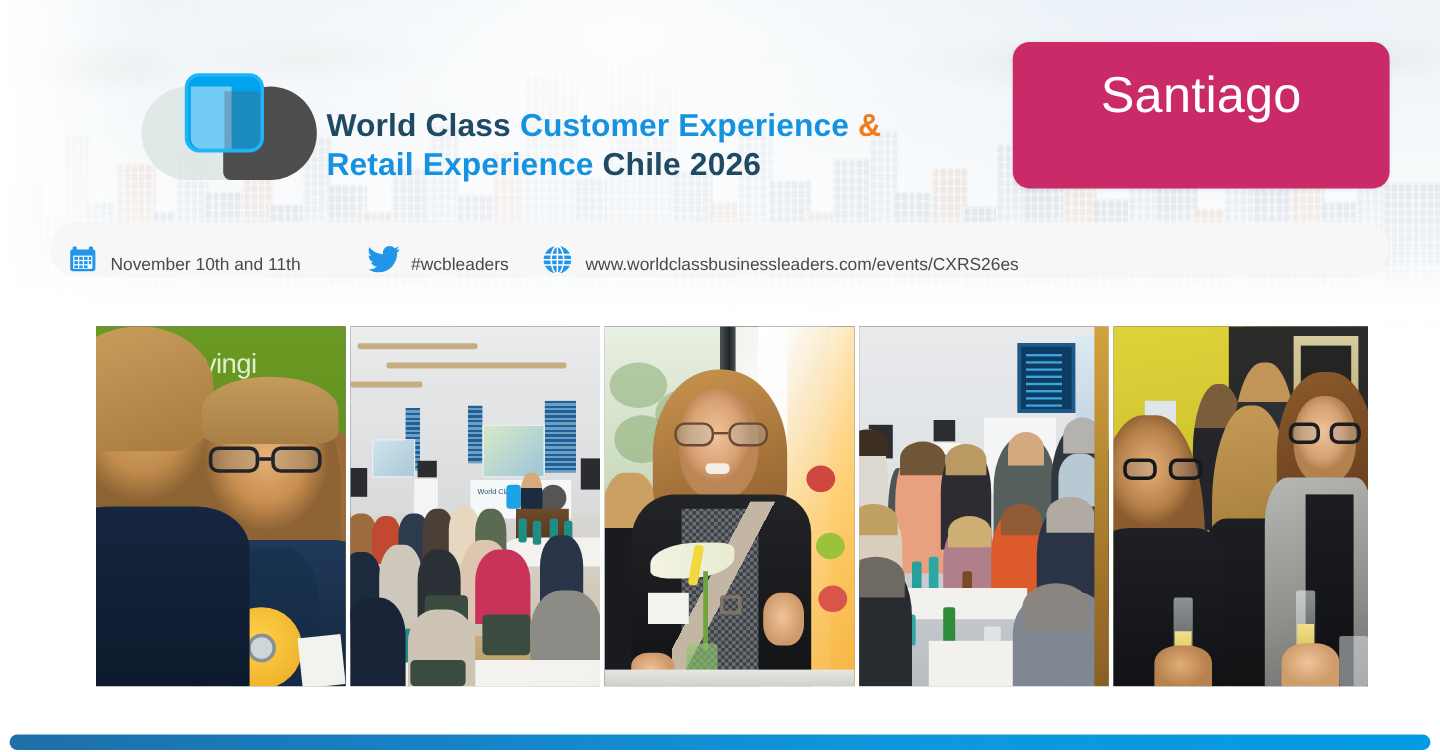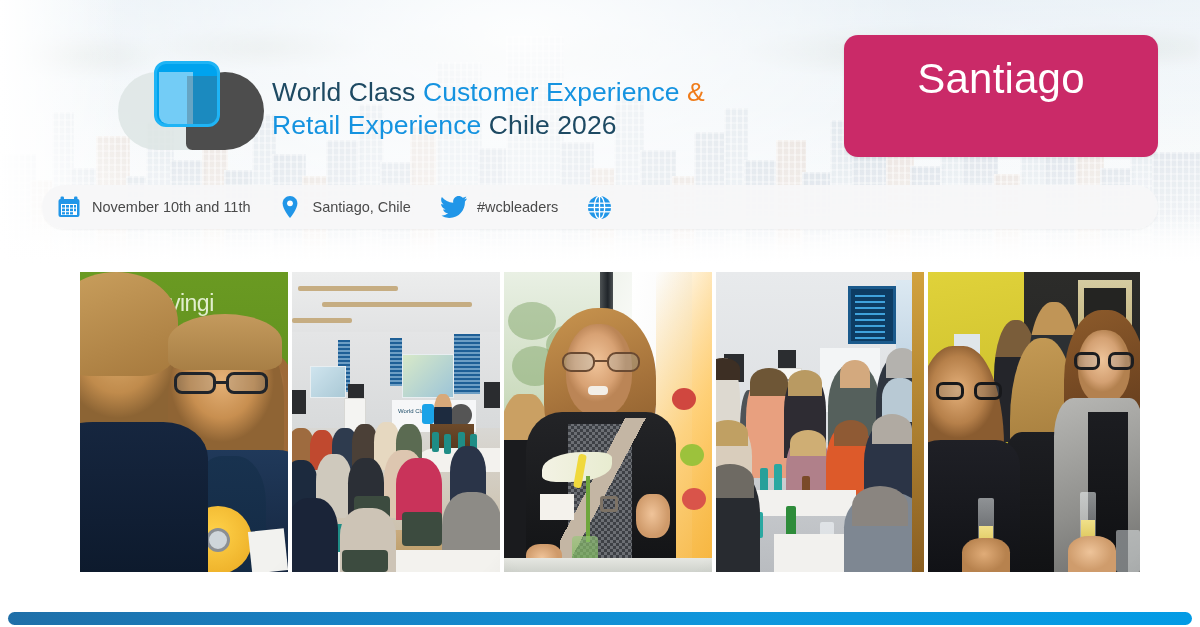--- a/index.html
+++ b/index.html
@@ -81,23 +81,24 @@
     background:rgba(255,255,255,.45);
     border-radius:0 0 0 9px;
   }
   .sq-in2 {
     position:absolute; right:0; bottom:0; width:30px; height:48px;
     background:rgba(80,90,100,.34); border-radius:0 0 9px 0;
   }
 
   
   .title {
-    position:absolute; left:272px; top:76px; width:620px;
+    position:absolute; left:272px; top:88px; width:620px;
     font-size:26.5px; line-height:33px; letter-spacing:.1px;
     white-space:nowrap;
+    font-weight:bold;
   }
   .t-dark { color:#1e4a63; }
   .t-blue { color:#1593e0; }
   .t-org  { color:#f07c1a; }
 
   
   .badge {
     position:absolute; left:844px; top:35px; width:314px; height:122px;
     background:#ca2a68; border-radius:14px; text-align:center;
     box-shadow:0 1px 3px rgba(0,0,0,.08);
@@ -108,21 +109,21 @@
   }
   .badge-sub { color:#fff; font-size:17.5px; line-height:22px; padding-top:6px; }
 
   
   .infobar {
     position:absolute; left:42px; top:185px; width:1116px; height:44px;
     background:rgba(246,247,248,.94); border-radius:22px;
     display:flex; align-items:center; padding-left:14px;
     box-shadow:0 1px 2px rgba(0,0,0,.04);
   }
-  .info-item { display:flex; align-items:center; height:44px; }
+  .info-item { display:flex; align-items:flex-end; height:44px; }
   .info-item .lbl { font-size:14.5px; color:#4a4a4a; white-space:nowrap; }
   .ico { width:26px; height:26px; margin-right:10px; flex:0 0 26px;
          display:flex; align-items:center; justify-content:center; }
   .gap-a { width:26px; } .gap-b { width:30px; } .gap-c { width:28px; }
 
   
   .strip { position:absolute; left:80px; top:272px; width:1068px; height:300px;
            display:flex; gap:4px; }
   .ph { position:relative; width:208px; height:300px; overflow:hidden; background:#2b2b2b; }
   .ph:last-child { width:212px; }
@@ -614,29 +615,20 @@
               <rect x="9" y="17.2" width="3" height="2.2"></rect>
             <rect x="13" y="17.2" width="3" height="2.2"></rect>
           </g>
         </svg>
       </span>
       <span class="lbl">November 10th and 11th</span>
     </div>
 
     <span class="gap-a"></span>
 
-    <div class="info-item">
-      <span class="ico">
-        <svg width="20" height="24" viewBox="0 0 20 24">
-          <path d="M10 1C5.9 1 2.6 4.3 2.6 8.4c0 5.4 6.3 13.2 7.4 14.5 1.1-1.3 7.4-9.1 7.4-14.5C17.4 4.3 14.1 1 10 1z" fill="#2196e8"></path>
-          <circle cx="10" cy="8.3" r="2.9" fill="#ffffff"></circle>
-        </svg>
-      </span>
-      <span class="lbl">Santiago, Chile</span>
-    </div>
 
     <span class="gap-b"></span>
 
     <div class="info-item">
       <span class="ico">
         <svg width="26" height="22" viewBox="0 0 26 22">
           <path d="M26 2.6c-1 .44-2 .74-3.1.87 1.1-.68 1.95-1.75 2.35-3.02-1.07.64-2.26 1.1-3.52 1.35C20.7 .66 19.26 0 17.66 0c-3.06 0-5.54 2.5-5.54 5.58 0 .44.05.86.14 1.27C7.66 6.62 3.6 4.4 .88 1.02A5.6 5.6 0 0 0 .13 3.83c0 1.94.98 3.65 2.46 4.65-.9-.03-1.76-.28-2.5-.7v.07c0 2.7 1.9 4.96 4.44 5.47-.46.13-.95.2-1.46.2-.35 0-.7-.04-1.03-.1.7 2.22 2.74 3.84 5.16 3.88A11 11 0 0 1 0 19.62 15.4 15.4 0 0 0 8.37 22c10.07 0 15.58-8.4 15.58-15.68l-.02-.72C24.95 4.74 25.6 3.72 26 2.6z" fill="#2196e8"></path>
         </svg>
       </span>
       <span class="lbl">#wcbleaders</span>
@@ -650,20 +642,21 @@
           <circle cx="12.5" cy="12.5" r="11.5" fill="#2196e8"></circle>
           <g stroke="#ffffff" stroke-width="1.3" fill="none">
             <ellipse cx="12.5" cy="12.5" rx="5.2" ry="11.4"></ellipse>
             <line x1="1.2" y1="8.2" x2="23.8" y2="8.2"></line>
             <line x1="0.6" y1="12.5" x2="24.4" y2="12.5"></line>
             <line x1="1.2" y1="16.8" x2="23.8" y2="16.8"></line>
             <line x1="12.5" y1="1" x2="12.5" y2="24"></line>
           </g>
         </svg>
       </span>
+      <span class="lbl">www.worldclassbusinessleaders.com/events/CXRS26es</span>
     </div>
   </div>
 
   <div class="strip">
 
     <div class="ph">
       <div class="ph-inner p1">
         <div class="bannertxt">movingi</div>
         <div class="bannertxt2">europä</div>
         <div class="bannertxt3">Kund</div>

